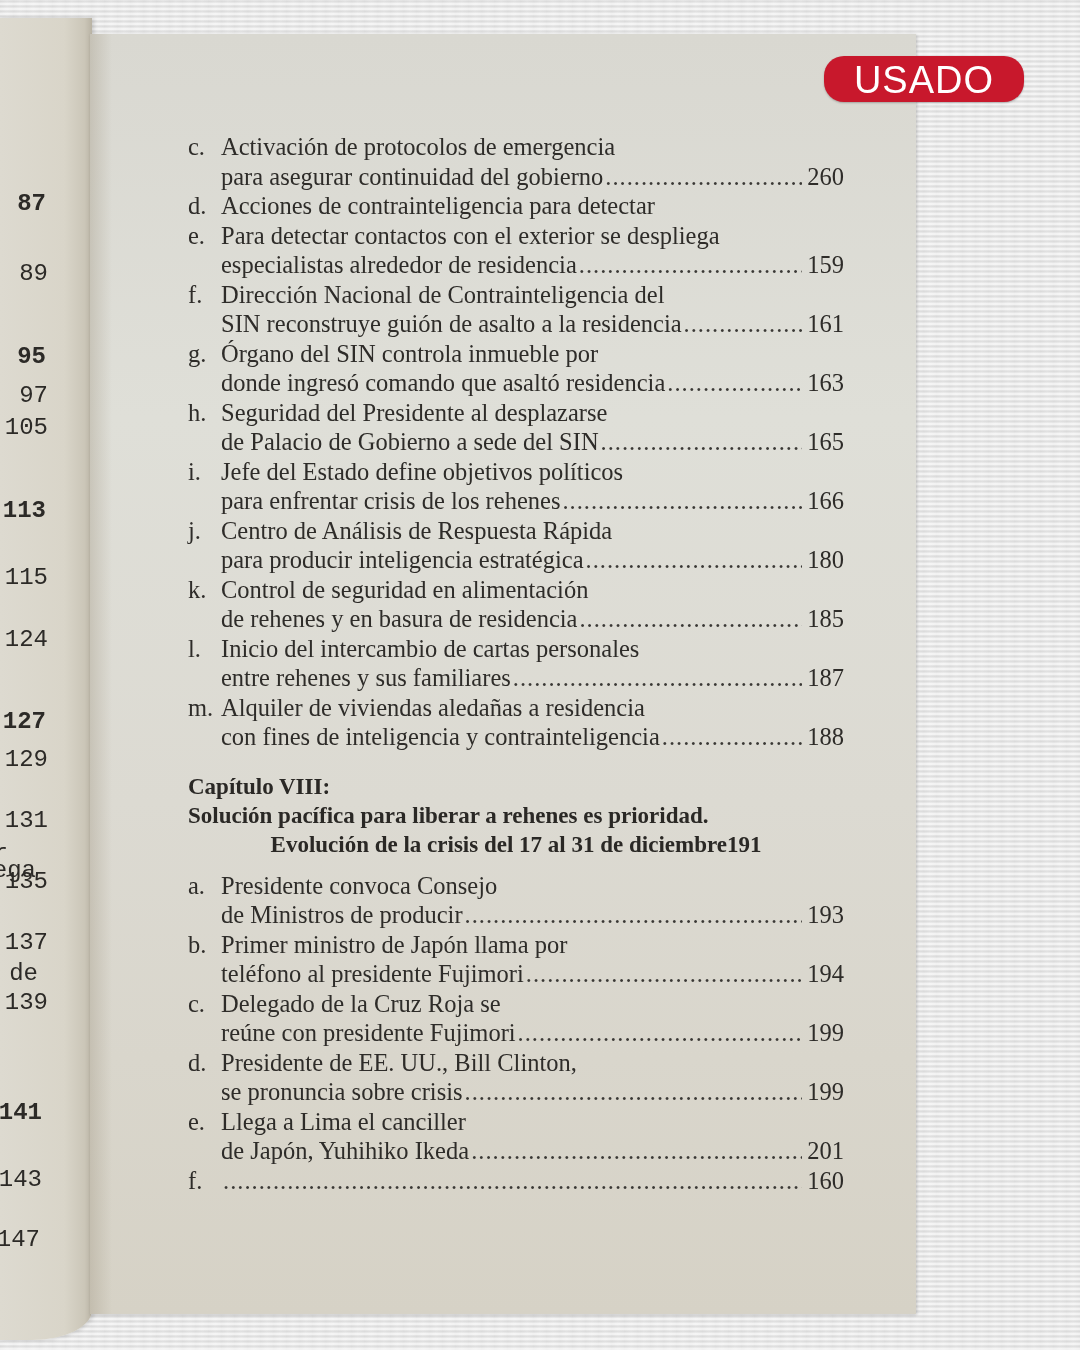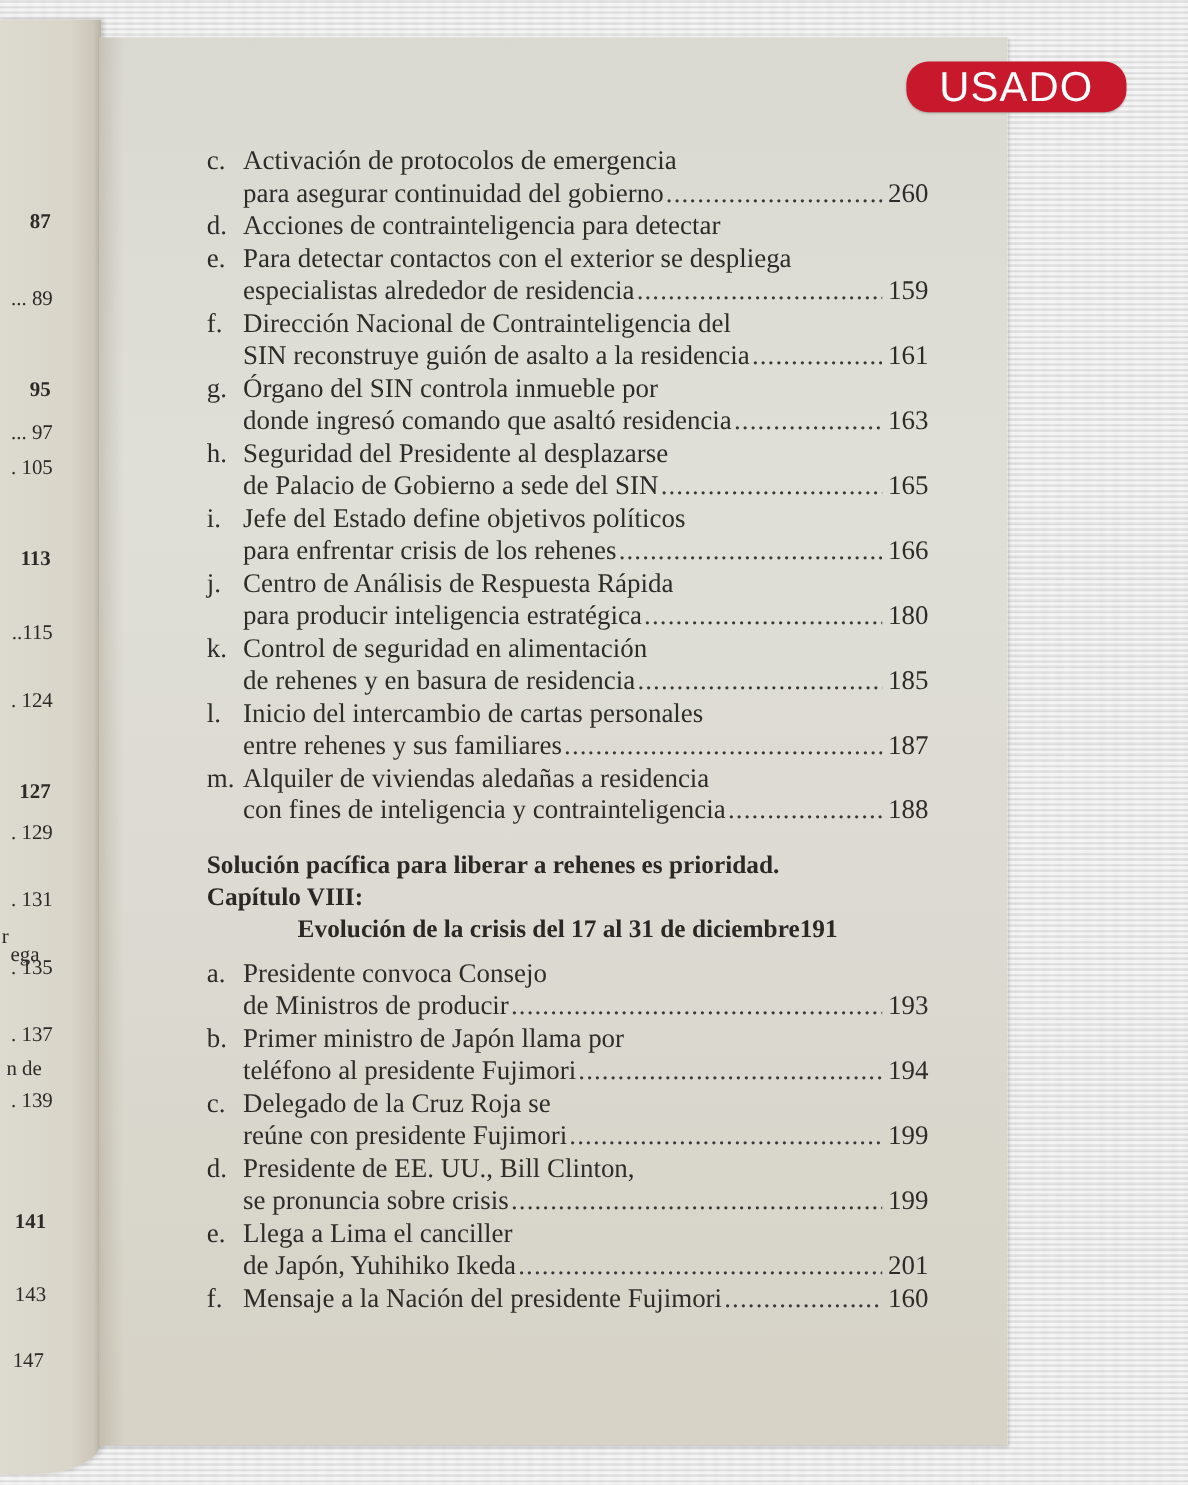--- a/index.html
+++ b/index.html
@@ -11,22 +11,22 @@
       repeating-linear-gradient(90deg, rgba(210,210,210,0.25) 0px, rgba(255,255,255,0.2) 7px, rgba(220,220,220,0.25) 13px);
     font-family: "Liberation Serif", "DejaVu Serif", serif;
   }
   .left-page {
     position: absolute; left: 0; top: 18px; width: 92px; height: 1322px;
     background: linear-gradient(90deg, #dddad0 0%, #d9d5c9 70%, #cbc6b8 92%, #b9b3a4 100%);
     border-bottom-right-radius: 60px 30px;
     box-shadow: 2px 0 4px rgba(0,0,0,0.15);
   }
   .left-num {
-    position: absolute; right: 44px; font-size: 19px; color: #2c2a27;
-    white-space: nowrap; line-height: 1;
+    position: absolute; right: 44px; font-size: 24px; color: #2c2a27;
+    white-space: nowrap; line-height: 1; font-family: Liberation Mono, monospace;
   }
   .left-num.bold { font-weight: bold; right: 46px; }
   .right-page {
     position: absolute; left: 90px; top: 34px; width: 826px; height: 1280px;
     background: linear-gradient(180deg, #d9d8d1 0%, #dfdfd8 30%, #dcdad2 60%, #d6d2c6 100%);
     box-shadow: 1px 1px 3px rgba(0,0,0,0.2);
   }
   .right-page::before {
     content: ""; position: absolute; left: 0; top: 0; width: 22px; height: 100%;
     background: linear-gradient(90deg, rgba(160,150,130,0.35), rgba(160,150,130,0));
@@ -174,22 +174,22 @@
       <span class="letter">m.</span>
       <div class="line1">Alquiler de viviendas aledañas a residencia</div>
       <div class="line2">
           <span>con fines de inteligencia y contrainteligencia</span>
           <span class="dots"></span>
           <span class="page">188</span>
         </div>
     </div>
 
     <div class="chapter">
+      <div>Capítulo VIII:</div>
       <div>Solución pacífica para liberar a rehenes es prioridad.</div>
-      <div>Capítulo VIII:</div>
       <div class="row-last">
         <span>Evolución de la crisis del 17 al 31 de diciembre</span>
         <span>191</span>
       </div>
     </div>
 
     <div class="entry">
       <span class="letter">a.</span>
       <div class="line1">Presidente convoca Consejo</div>
       <div class="line2">
@@ -230,21 +230,20 @@
       <div class="line1">Llega a Lima el canciller</div>
       <div class="line2">
           <span>de Japón, Yuhihiko Ikeda</span>
           <span class="dots"></span>
           <span class="page">201</span>
         </div>
     </div>
     <div class="entry single">
       <span class="letter">f.</span>
       <div class="line2">
-          <span>Mensaje a la Nación del presidente Fujimori</span>
           <span class="dots"></span>
           <span class="page">160</span>
         </div>
     </div>
 
   </div>
 </div>
 
 <div class="badge">USADO</div>
 

